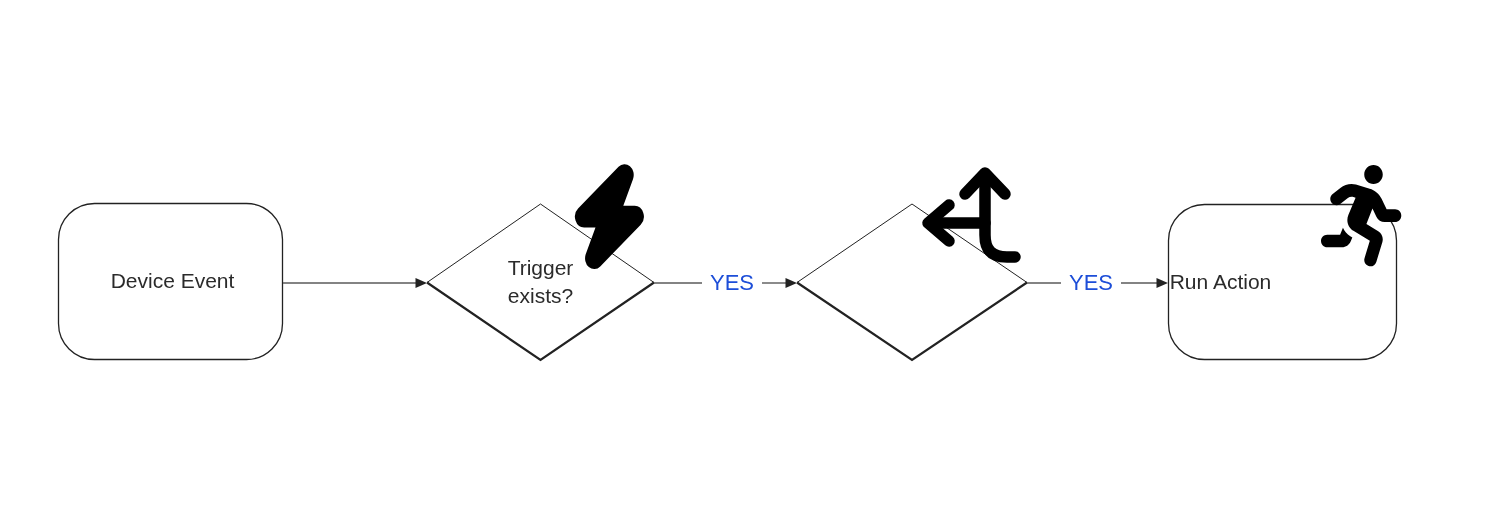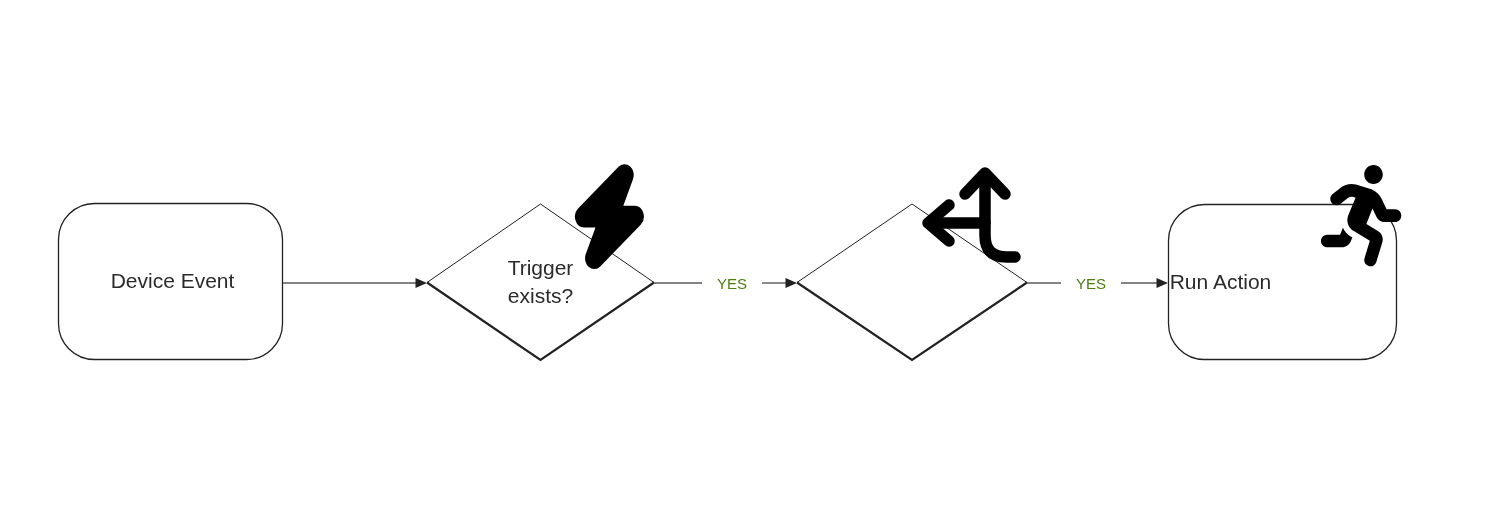--- a/index.html
+++ b/index.html
@@ -28,22 +28,22 @@
     font-size: 21px;
     line-height: 1.35;
     color: #2b2b2b;
   }
   .node-label .line { display: block; }
   .edge-label {
     position: absolute;
     display: flex;
     align-items: center;
     justify-content: center;
-    font-size: 15px;
-    color: #4d7c0f;
+    font-size: 22px;
+    color: #1d4ed8;
     background: #ffffff;
   }
 </style>
 </head>
 <body>
 
 <div class="canvas">
 
   <svg class="shapes-svg" width="1485" height="523" viewBox="0 0 1485 523">
 

